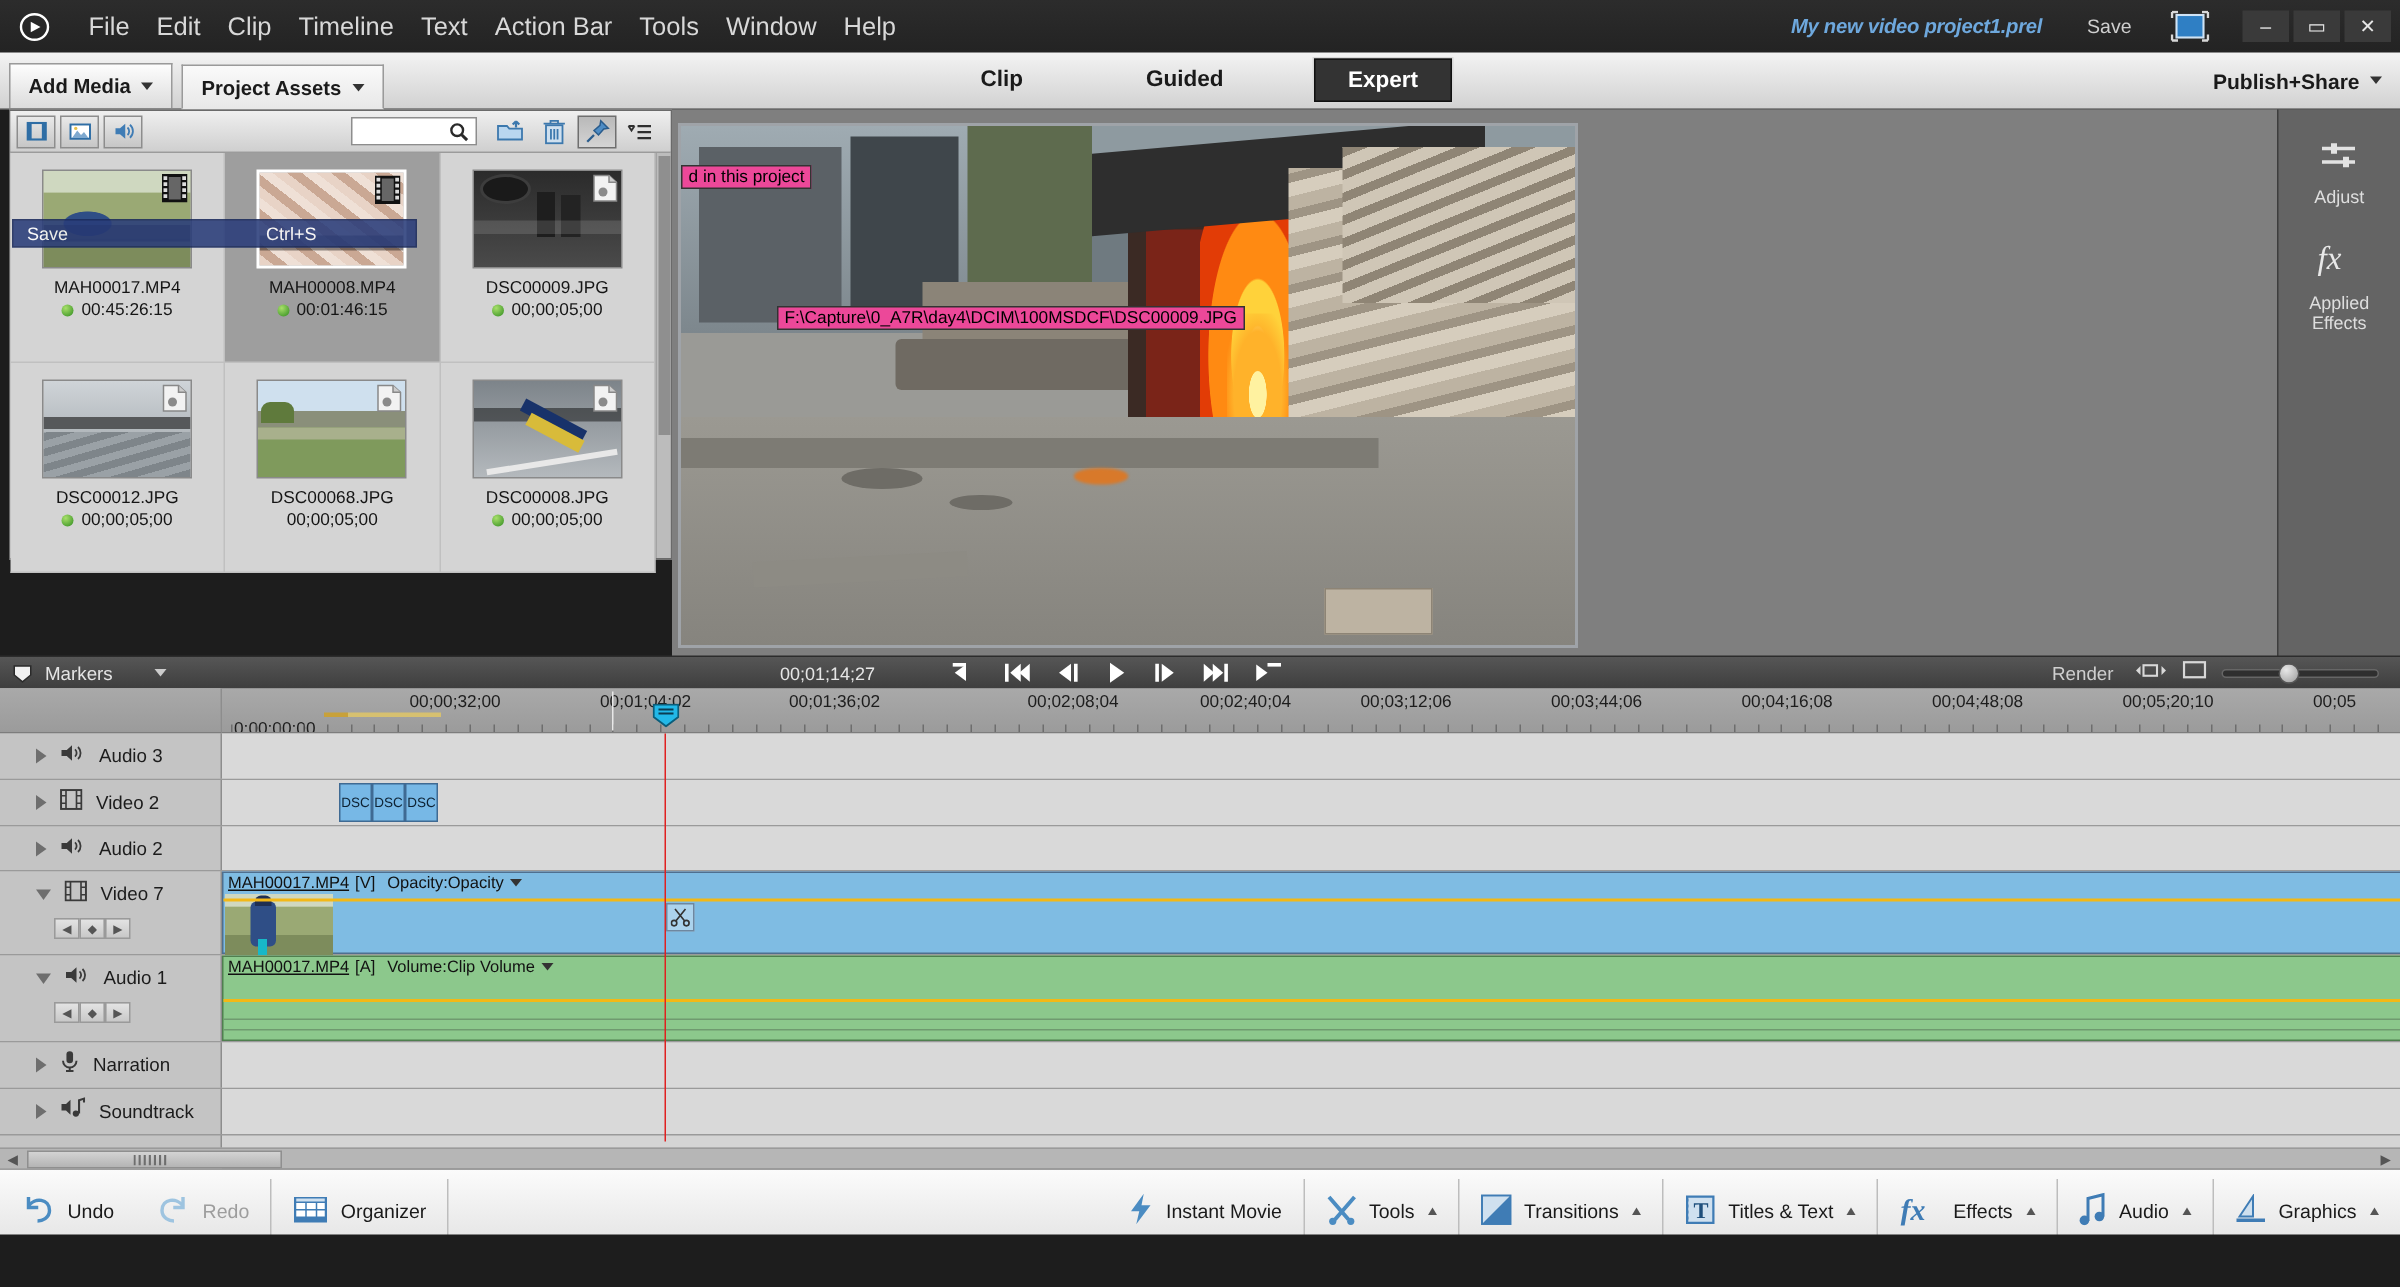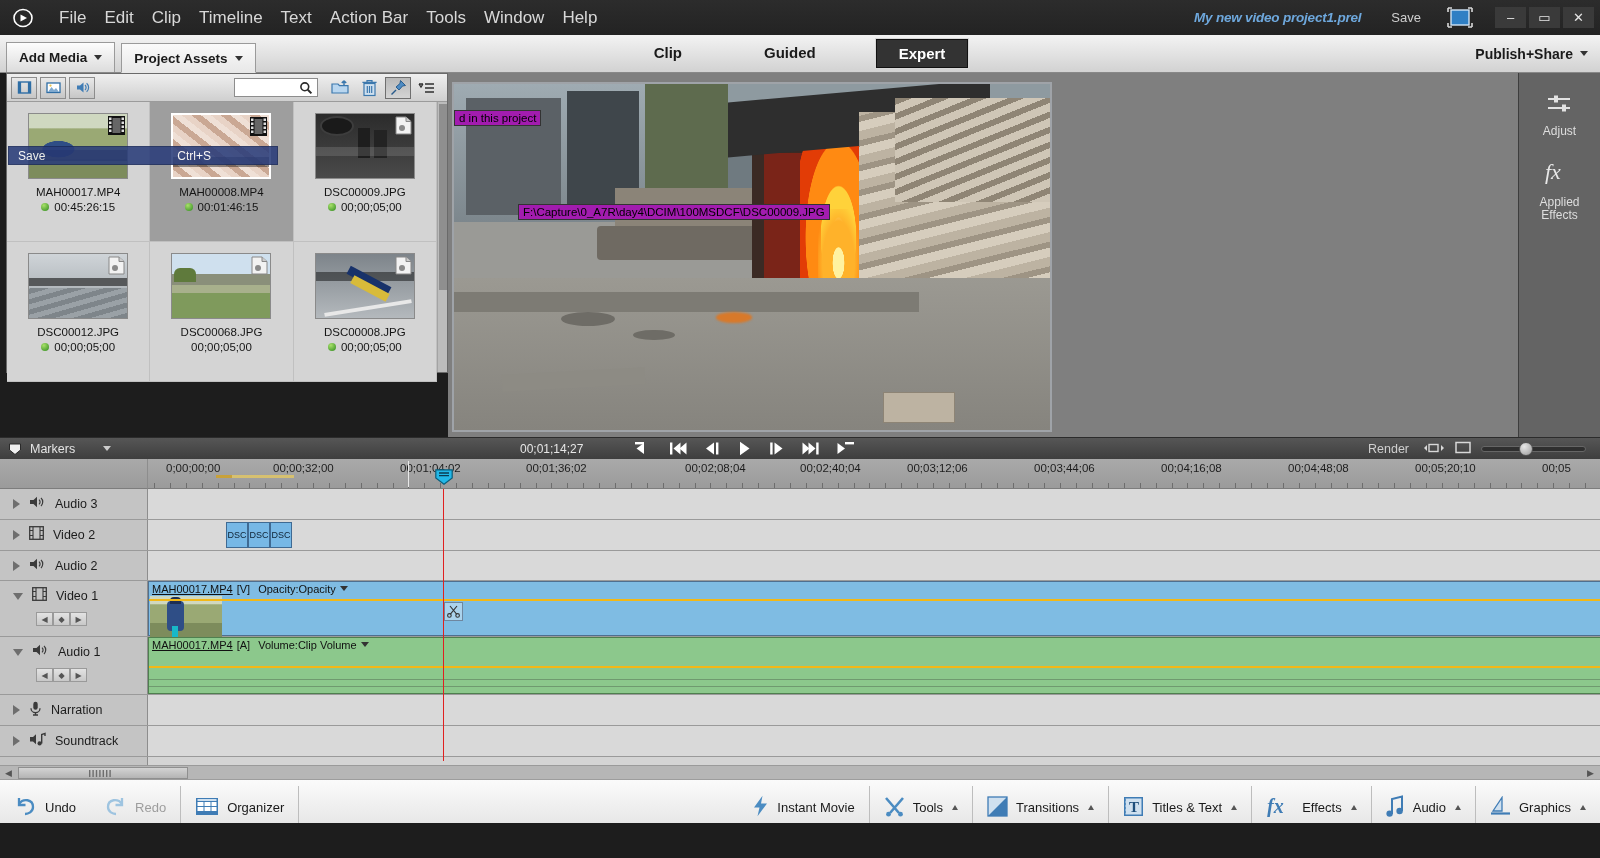--- a/index.html
+++ b/index.html
@@ -69,21 +69,21 @@
   #tooltip-save { position:absolute; left:8px; top:146px; width:270px; height:19px;
     background:#2a3d7a; border:1px solid #1b2b5c; color:#fff; font-size:12px;
     display:flex; align-items:center; opacity:.88; }
   #tooltip-save .tt-l { margin-left:9px; }
   #tooltip-save .tt-r { margin-left:auto; margin-right:66px; }
 
   
   #monitor { position:absolute; left:452px; top:82px; width:600px; height:350px;
     border:2px solid #9fa3a8; background:#000; overflow:hidden; }
   #mon-img { position:absolute; inset:0; }
-  .mtag { position:absolute; background:#a21caf; border:1px solid #333; color:#000;
+  .mtag { position:absolute; background:#ec4899; border:1px solid #333; color:#000;
     font-size:11.5px; padding:1px 4px; white-space:nowrap; }
   #mtag-project { left:0px; top:26px; }
   #mtag-path { left:64px; top:120px; }
 
   #monitor-bg { position:absolute; left:448px; top:73px; width:1070px; height:365px; background:#7f7f7f; }
   #gripdots { position:absolute; left:724px; top:433px; width:26px; height:6px; }
 
   
   #transport { position:absolute; left:448px; top:437px; width:1152px; height:22px;
     background:linear-gradient(#565656,#3e3e3e); border-top:1px solid #2c2c2c; display:flex; align-items:center; }
@@ -118,21 +118,21 @@
   .rt { position:absolute; top:3px; font-size:11.5px; color:#1d1d1d; white-space:nowrap; }
   .rtick { position:absolute; bottom:0; width:1px; height:5px; background:#6d6d6d; }
   #ruler-corner { position:absolute; left:0; top:0; width:148px; height:30px;
     background:linear-gradient(#a9a9a9,#9b9b9b); border-bottom:1px solid #7d7d7d; border-right:1px solid #8d8d8d;}
   #wsbar { position:absolute; left:148px; top:15px; right:0; height:5px; }
   #wsbar .seg { position:absolute; height:3px; top:1px; }
 
   .track { position:absolute; left:0; right:0; border-bottom:1px solid #9a9a9a; }
   .track-head { position:absolute; left:0; top:0; width:148px; height:100%;
     background:#c4c4c4; border-right:1px solid #8d8d8d; }
-  .th-row { display:flex; align-items:center; height:30px; padding-left:13px; gap:9px; }
+  .th-row { display:flex; align-items:center; height:30px; padding-left:24px; gap:9px; }
   .th-name { font-size:12.5px; color:#1c1c1c; }
   .tri { width:0;height:0;border-top:5px solid transparent;border-bottom:5px solid transparent;border-left:7px solid #6e6e6e;}
   .tri.open { border-left:5px solid transparent;border-right:5px solid transparent;border-top:7px solid #6e6e6e; border-bottom:none;}
   .kfnav { margin-left:36px; margin-top:1px; display:flex; }
   .kfnav div { width:17px; height:14px; border:1px solid #9a9a9a; background:linear-gradient(#e3e3e3,#c8c8c8);
     display:flex; align-items:center; justify-content:center; font-size:8px; color:#555; }
   .track-body { position:absolute; left:148px; top:0; right:0; height:100%; background:#d9d9d9; }
 
   .clip { position:absolute; top:0; height:100%; border:1px solid #4f6f8f; cursor:default; }
   .clip.vid { background:#7fbce3; }
@@ -575,21 +575,21 @@
     <div id="zslider">
       <div id="zknob" style="left: 37px;"></div>
     </div>
   </div>
 </div>
 
 <div id="timeline">
   <div id="tl-headcol"></div>
 
   <div id="ruler">
-    <div class="rt" style="left:18px;">0;00;00;00</div>
+    <div class="rt" style="left:8px;margin-top:18px;">0;00;00;00</div>
     <div class="rt" style="left:125px;">00;00;32;00</div>
     <div class="rt" style="left:252px;">00;01;04;02</div>
     <div class="rt" style="left:378px;">00;01;36;02</div>
     <div class="rt" style="left:505px;padding-left:32px;">00;02;08;04</div>
     <div class="rt" style="left:632px;margin-left:20px;">00;02;40;04</div>
     <div class="rt" style="left:759px;">00;03;12;06</div>
     <div class="rt" style="left:886px;">00;03;44;06</div>
     <div class="rt" style="left:1013px;">00;04;16;08</div>
     <div class="rt" style="left:1140px;">00;04;48;08</div>
     <div class="rt" style="left:1267px;">00;05;20;10</div>
@@ -753,21 +753,21 @@
     <div class="track-head">
       <div class="th-row">
         <span class="tri open"></span>
         <span>
           <svg width="15" height="14" viewBox="0 0 15 14">
               <rect x="0.7" y="0.7" width="13.6" height="12.6" fill="none" stroke="#3a3a3a" stroke-width="1.3"></rect>
               <path d="M4 0.7 V13.3 M11 0.7 V13.3" stroke="#3a3a3a" stroke-width="1.1"></path>
               <path d="M0.7 4.5 H4 M0.7 9.5 H4 M11 4.5 H14.3 M11 9.5 H14.3" stroke="#3a3a3a" stroke-width="1"></path>
             </svg>
         </span>
-        <span class="th-name">Video 1</span>
+        <span class="th-name">Video 7</span>
       </div>
       <div class="kfnav">
         <div>◀</div>
         <div>◆</div>
         <div>▶</div>
       </div>
     </div>
     <div class="track-body">
       <div class="clip vid" style="left:0px;right:-2px;">
         <div class="cliphdr">

